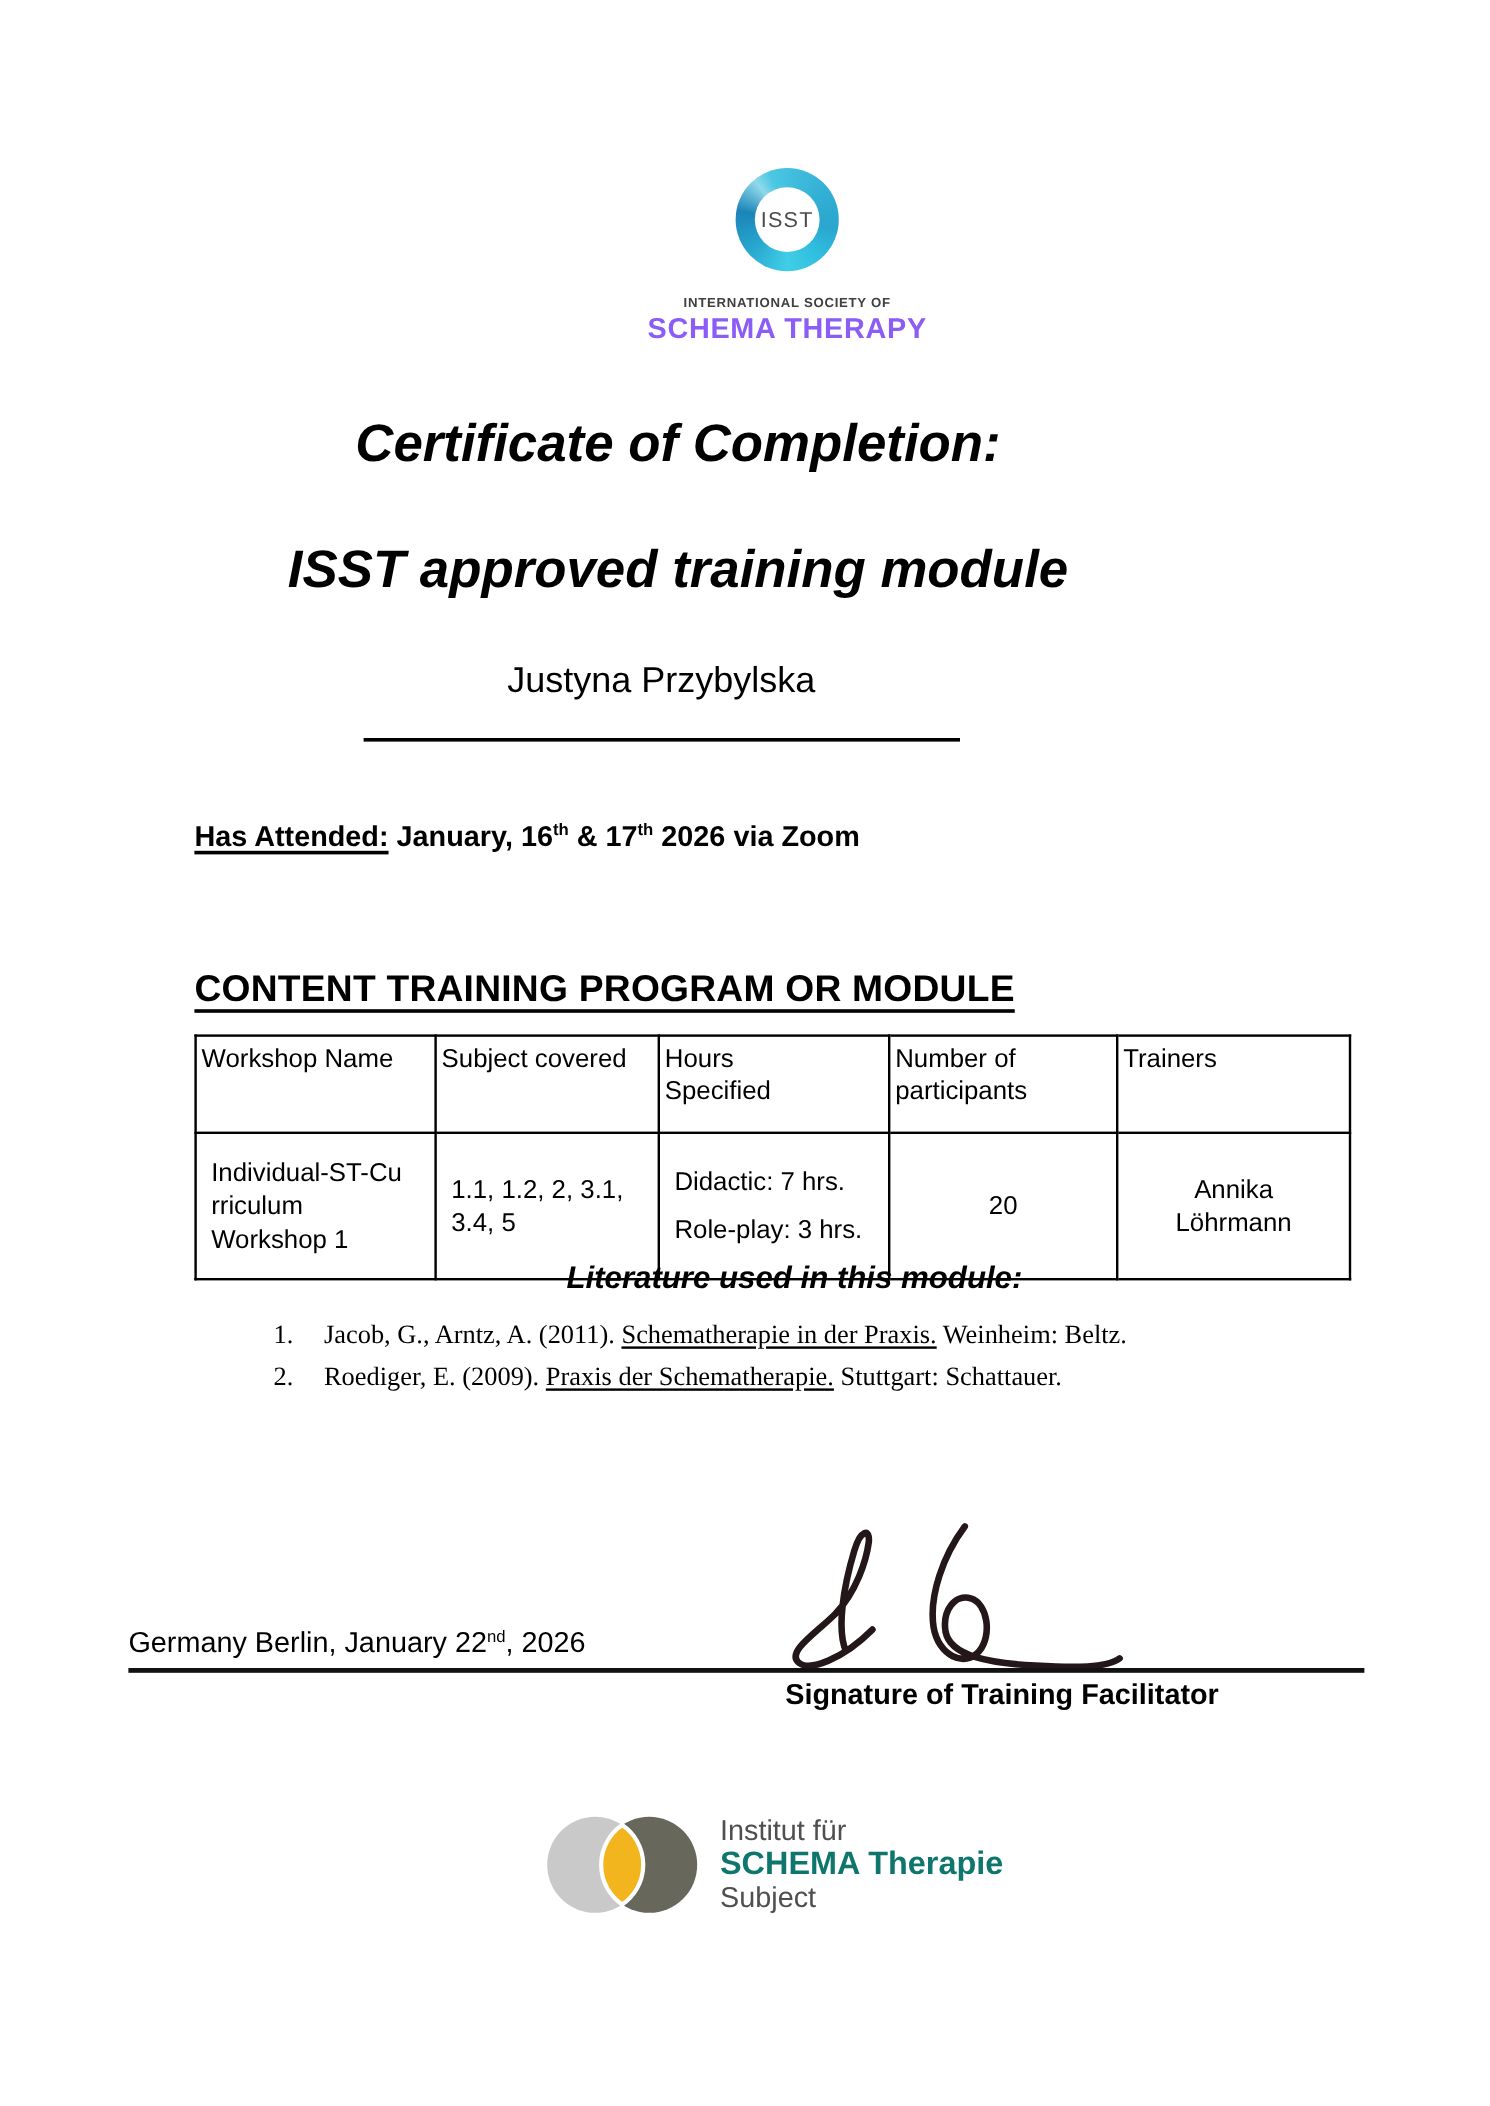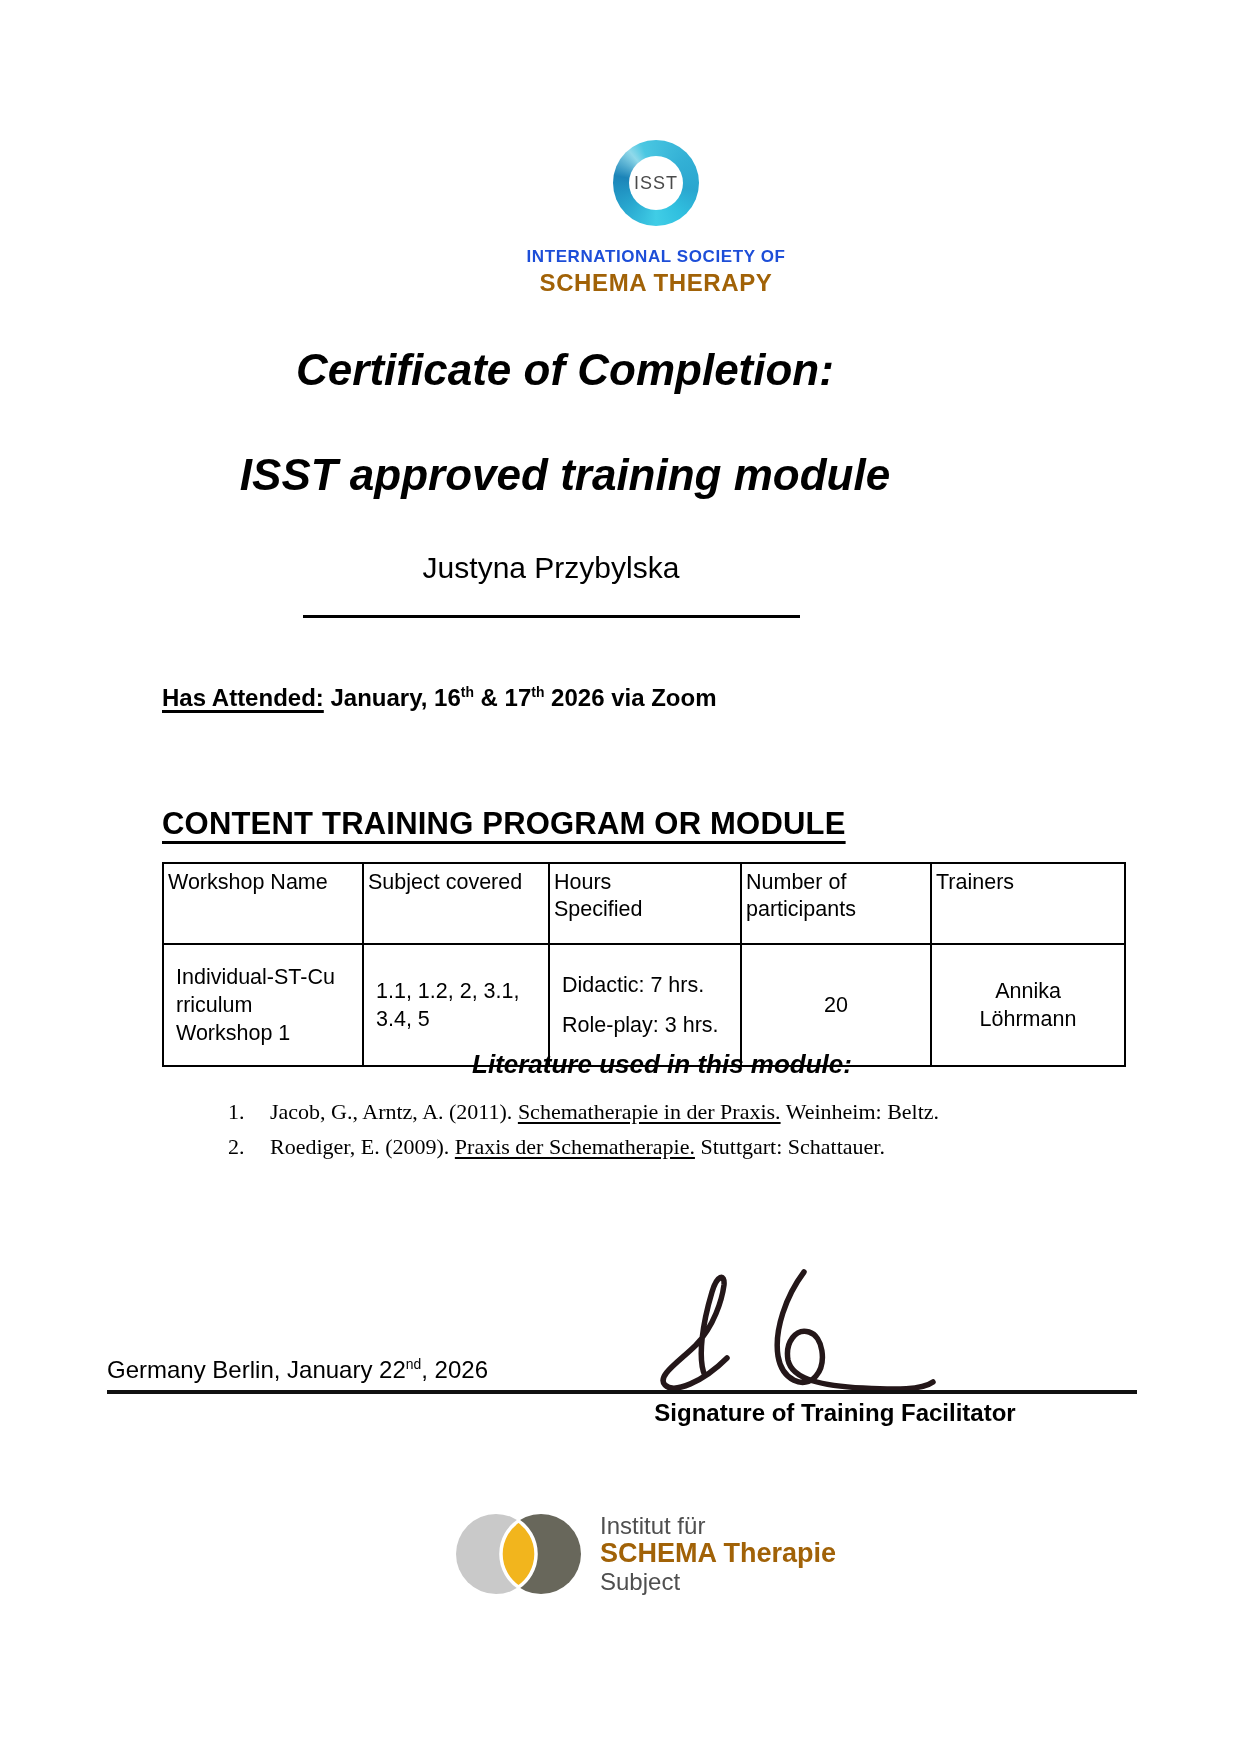--- a/index.html
+++ b/index.html
@@ -12,22 +12,22 @@
     color:#000;
     overflow:hidden;
   }
 
   
   .logo-block{position:absolute;top:140px;left:0;width:1242px;display:flex;flex-direction:column;align-items:center;padding-left:35px;}
   .ring{width:86px;height:86px;border-radius:50%;position:relative;display:flex;align-items:center;justify-content:center;
     background:conic-gradient(from -20deg,#4ac7e2,#33b0d5 70deg,#2aa6cf 120deg,#30bfdf 160deg,#40cde6 200deg,#28a7cf 250deg,#1b84b8 300deg,#90d9ea 340deg,#4ac7e2 360deg);}
   .ring::after{content:"";position:absolute;inset:16px;background:#fff;border-radius:50%;}
   .ring-label{position:relative;z-index:1;font-size:18px;color:#4a4a4a;letter-spacing:1px;}
-  .org-line1{margin-top:21px;font-size:17px;font-weight:bold;letter-spacing:.6px;color:#1d4ed8;}
-  .org-line2{margin-top:2px;font-size:24px;font-weight:bold;letter-spacing:.6px;color:#a16207;}
+  .org-line1{margin-top:21px;font-size:11px;font-weight:bold;letter-spacing:.6px;color:#404040;}
+  .org-line2{margin-top:2px;font-size:24px;font-weight:bold;letter-spacing:.6px;color:#8b5cf6;}
 
   
   .title-block{position:absolute;top:345px;left:0;width:1130px;text-align:center;}
   .title-line{font-size:44px;font-weight:bold;font-style:italic;}
   .title-line + .title-line{margin-top:55px;}
 
   
   .name-block{position:absolute;top:551px;left:0;width:1102px;text-align:center;}
   .recipient-name{font-size:30px;}
   .name-rule{width:497px;height:3px;background:#000;margin:30px auto 0;}
@@ -63,21 +63,21 @@
   
   .signature-svg{position:absolute;left:628px;top:1266px;}
   .date-line{position:absolute;left:107px;top:1356px;font-size:24px;}
   .footer-rule{position:absolute;left:107px;top:1390px;width:1030px;height:4px;background:#111;}
   .sig-caption{position:absolute;left:555px;top:1399px;width:560px;text-align:center;font-size:24px;font-weight:bold;}
 
   
   .institute{position:absolute;left:455px;top:1512px;display:flex;align-items:center;}
   .inst-text{margin-left:18px;color:#4f4f4f;}
   .inst-line1{font-size:24px;line-height:27px;}
-  .inst-line2{font-size:27px;line-height:29px;font-weight:bold;color:#a16207;}
+  .inst-line2{font-size:27px;line-height:29px;font-weight:bold;color:#0f766e;}
   .inst-line3{font-size:24px;line-height:28px;}
 </style>
 </head>
 <body>
 
 <div class="page">
 
   <div class="logo-block">
     <div class="ring">
       <span class="ring-label">ISST</span>

